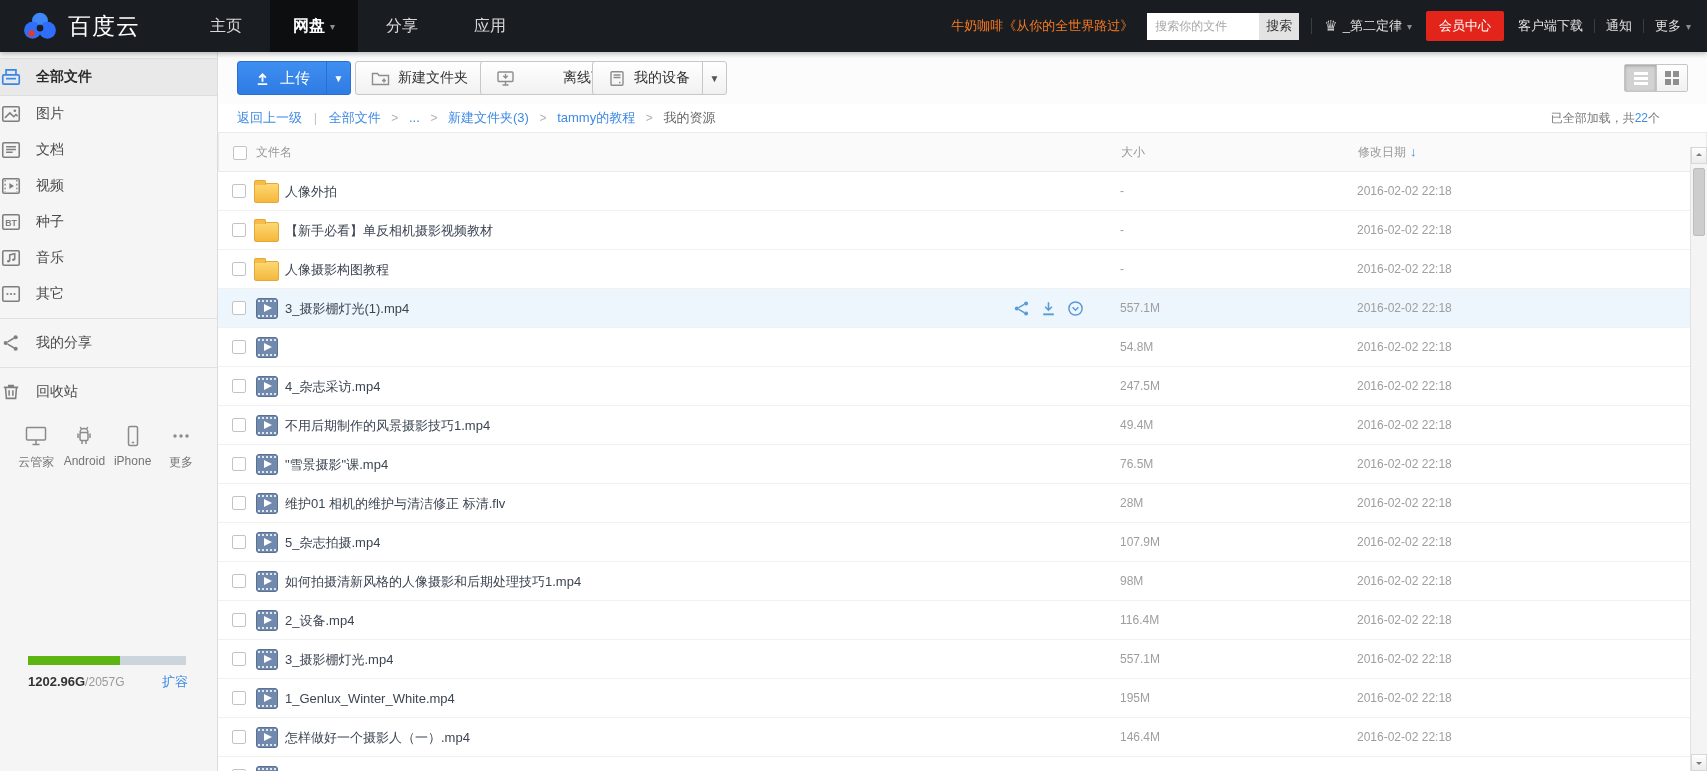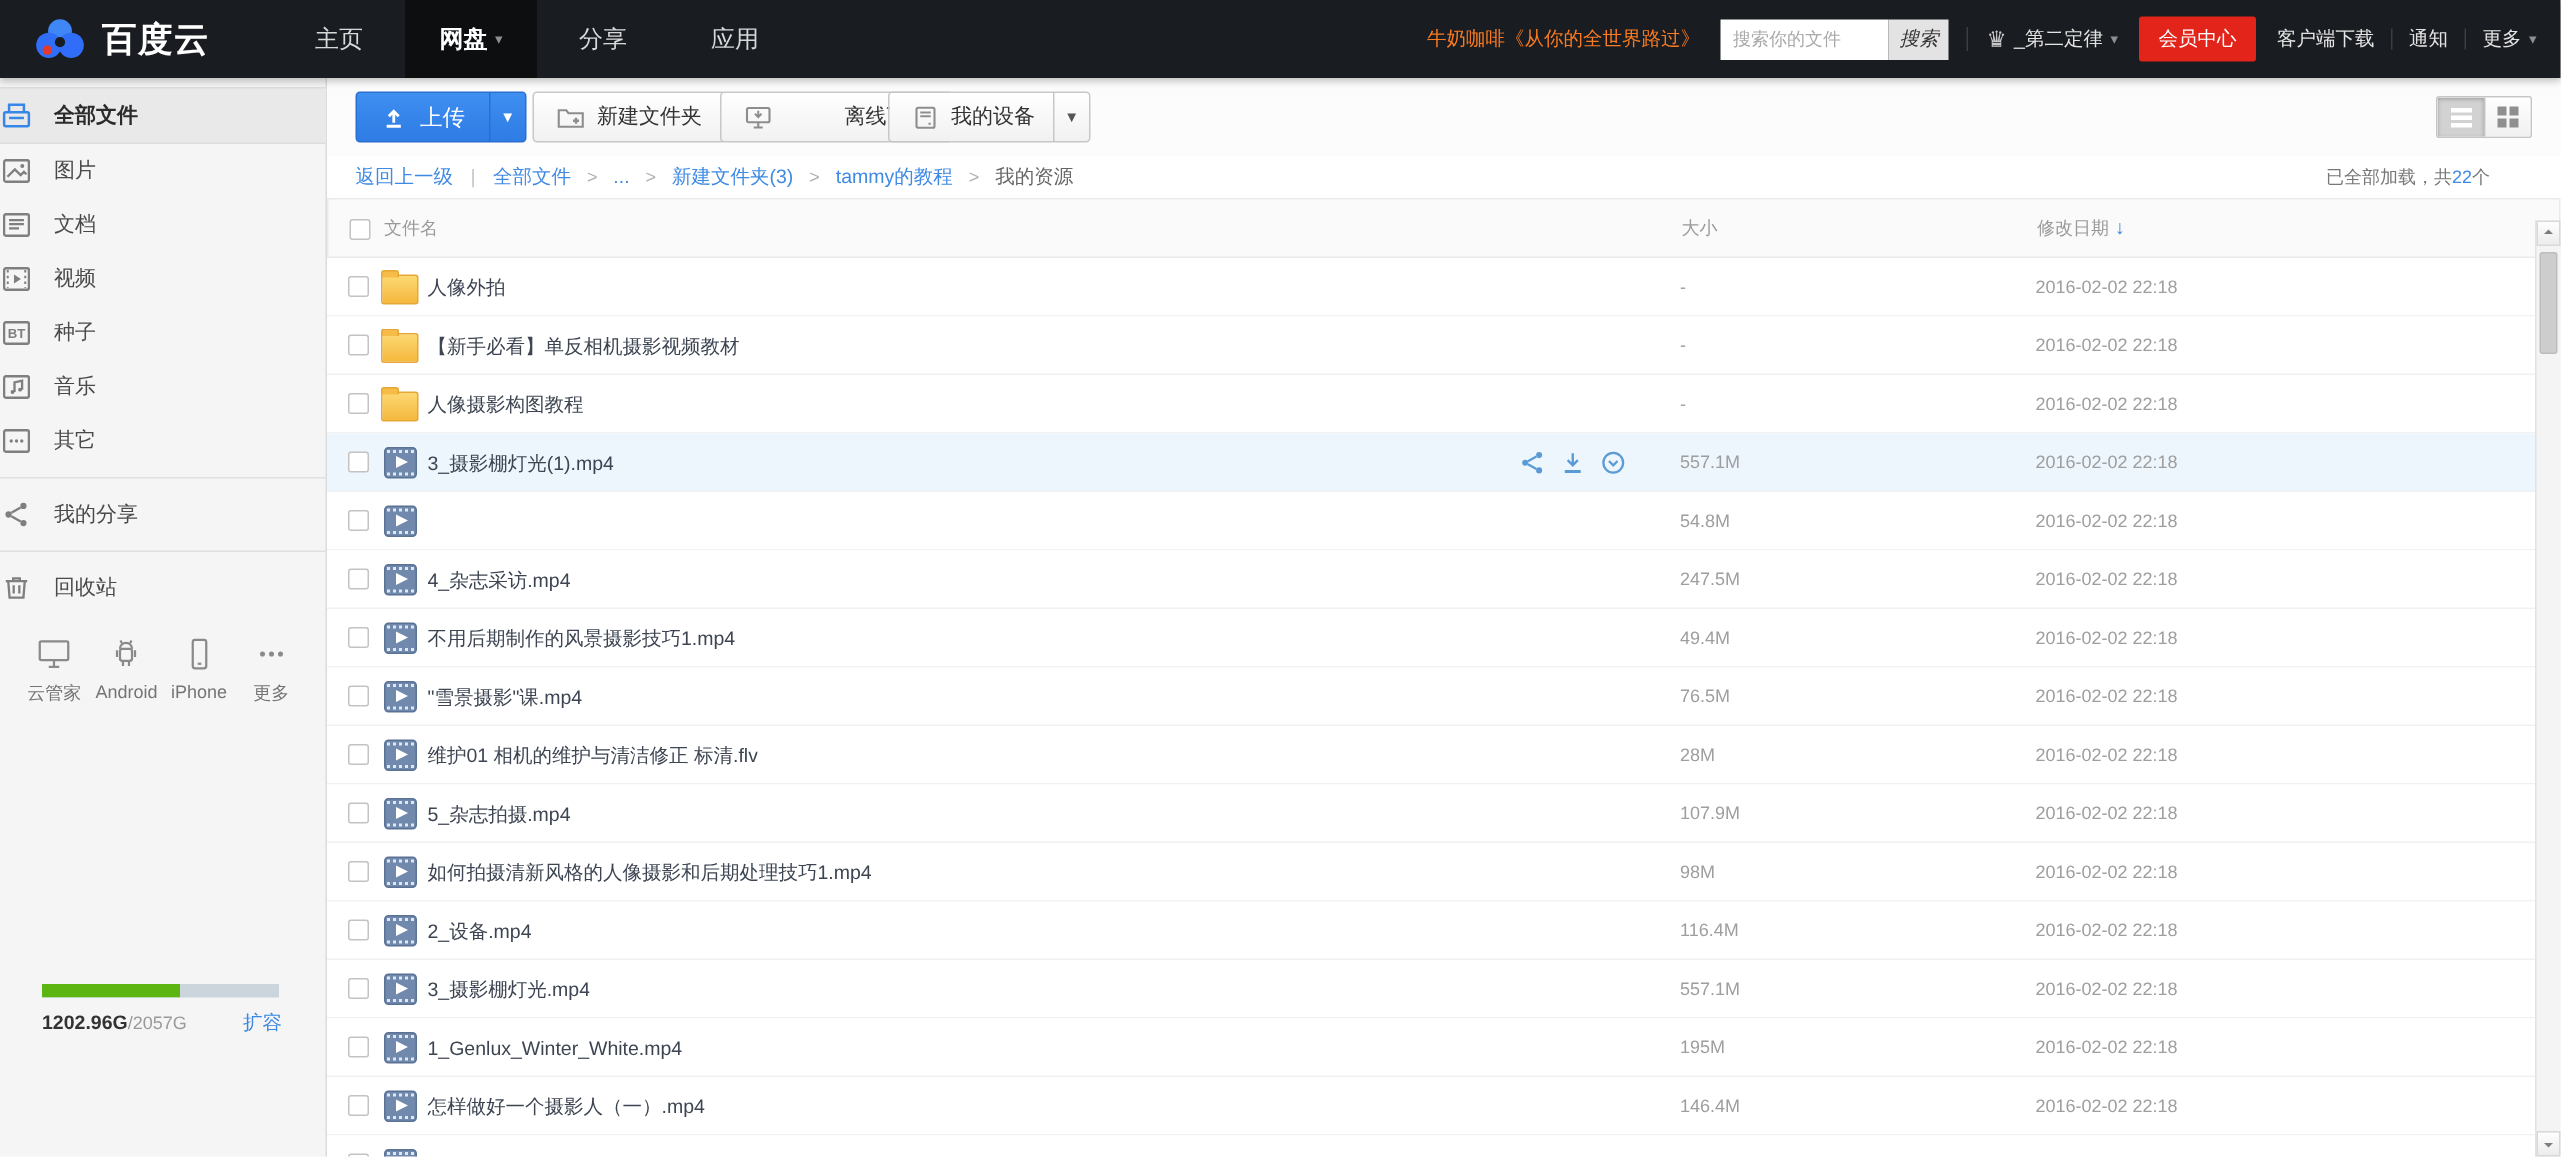--- a/index.html
+++ b/index.html
@@ -3,32 +3,32 @@
 <meta charset="utf-8">
 <style>
   * { margin:0; padding:0; box-sizing:border-box; }
   html,body { width:1707px; height:771px; overflow:hidden; background:#fff;
     font-family:"Liberation Sans","DejaVu Sans",sans-serif; }
 
   
   .topbar { position:absolute; left:0; top:0; width:1707px; height:52px; background:#191c20;
     display:flex; align-items:center; z-index:50; box-shadow:0 2px 5px rgba(0,0,0,.25); }
   .brand { display:flex; align-items:center; padding-left:22px; cursor:pointer; }
-  .brand-text { color:#fff; font-size:23px; font-weight:bold; margin-left:10px; letter-spacing:1px; }
+  .brand-text { color:#fff; font-size:23px; font-weight:normal; margin-left:10px; letter-spacing:1px; }
   .topnav { display:flex; height:100%; margin-left:42px; }
   .nav-item { display:flex; align-items:center; justify-content:center; width:88px; height:100%;
     color:#d6d8da; font-size:16px; cursor:pointer; text-decoration:none; }
   .nav-item.active { background:#0c0e10; color:#fff; font-weight:bold; }
   .caret { font-size:10px; color:#8a8f94; margin-left:5px; }
   .top-right { position:absolute; right:0; top:0; height:100%; display:flex; align-items:center; padding-right:16px; }
   .promo { color:#f87a22; font-size:13px; margin-right:14px; cursor:pointer; text-decoration:none; }
   .searchbox { display:flex; height:27px; }
   .searchbox input { width:112px; height:27px; border:none; outline:none; padding:0 8px; font-size:12px; background:#fff; color:#333; }
   .searchbox input::placeholder { color:#a9a9a9; }
-  .searchbox button { width:40px; height:27px; border:none; background:#e3e3e3; color:#333; font-size:13px; cursor:pointer;font-style:italic; }
+  .searchbox button { width:40px; height:27px; border:none; background:#e3e3e3; color:#333; font-size:13px; cursor:pointer; }
   .tdivider { width:1px; height:16px; background:#3a3e42; margin:0 12px; }
   .user { display:flex; align-items:center; color:#e3e3e3; font-size:13px; cursor:pointer; }
   .crown { color:#c8c8c8; font-size:15px; margin-right:5px; }
   .vip { background:#e2241b; color:#fff; font-size:13px; padding:6px 13px; border-radius:2px; margin:0 14px; cursor:pointer; text-decoration:none; }
   .toplink { color:#e3e3e3; font-size:13px; cursor:pointer; text-decoration:none; display:flex; align-items:center; }
   .tsep { width:1px; height:14px; background:#3a3e42; margin:0 11px; }
 
   
   .sidebar { position:absolute; left:0; top:52px; width:218px; bottom:0; background:#f5f5f6; border-right:1px solid #dcdcdc; }
   .side-item { position:relative; height:36px; display:flex; align-items:center; cursor:pointer; }

